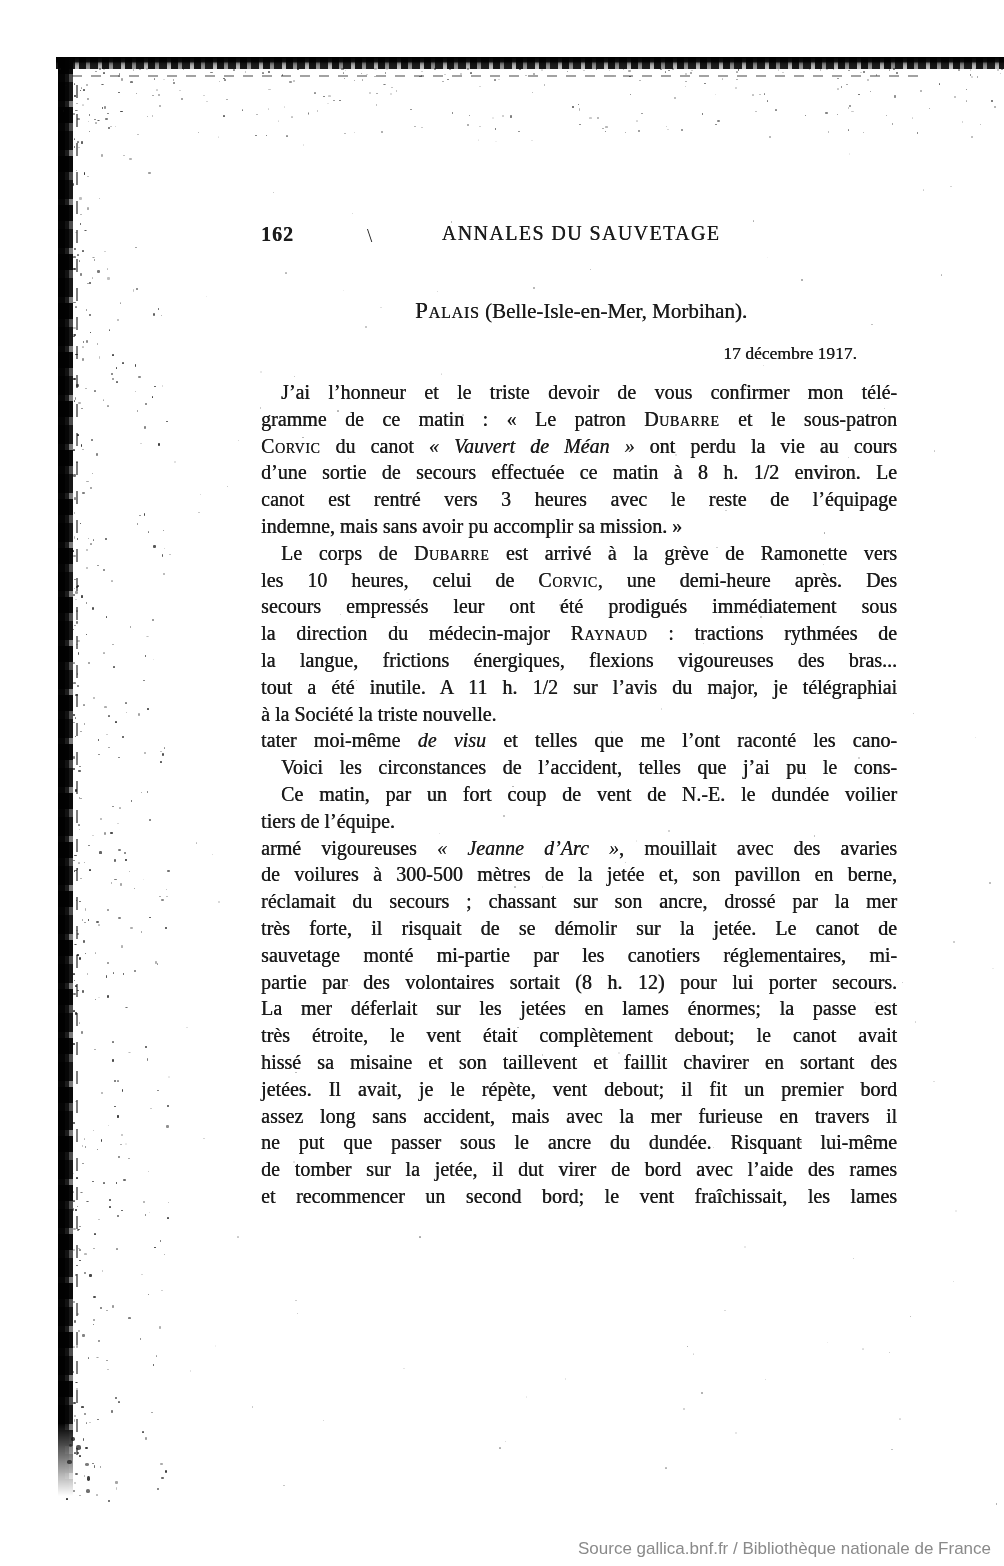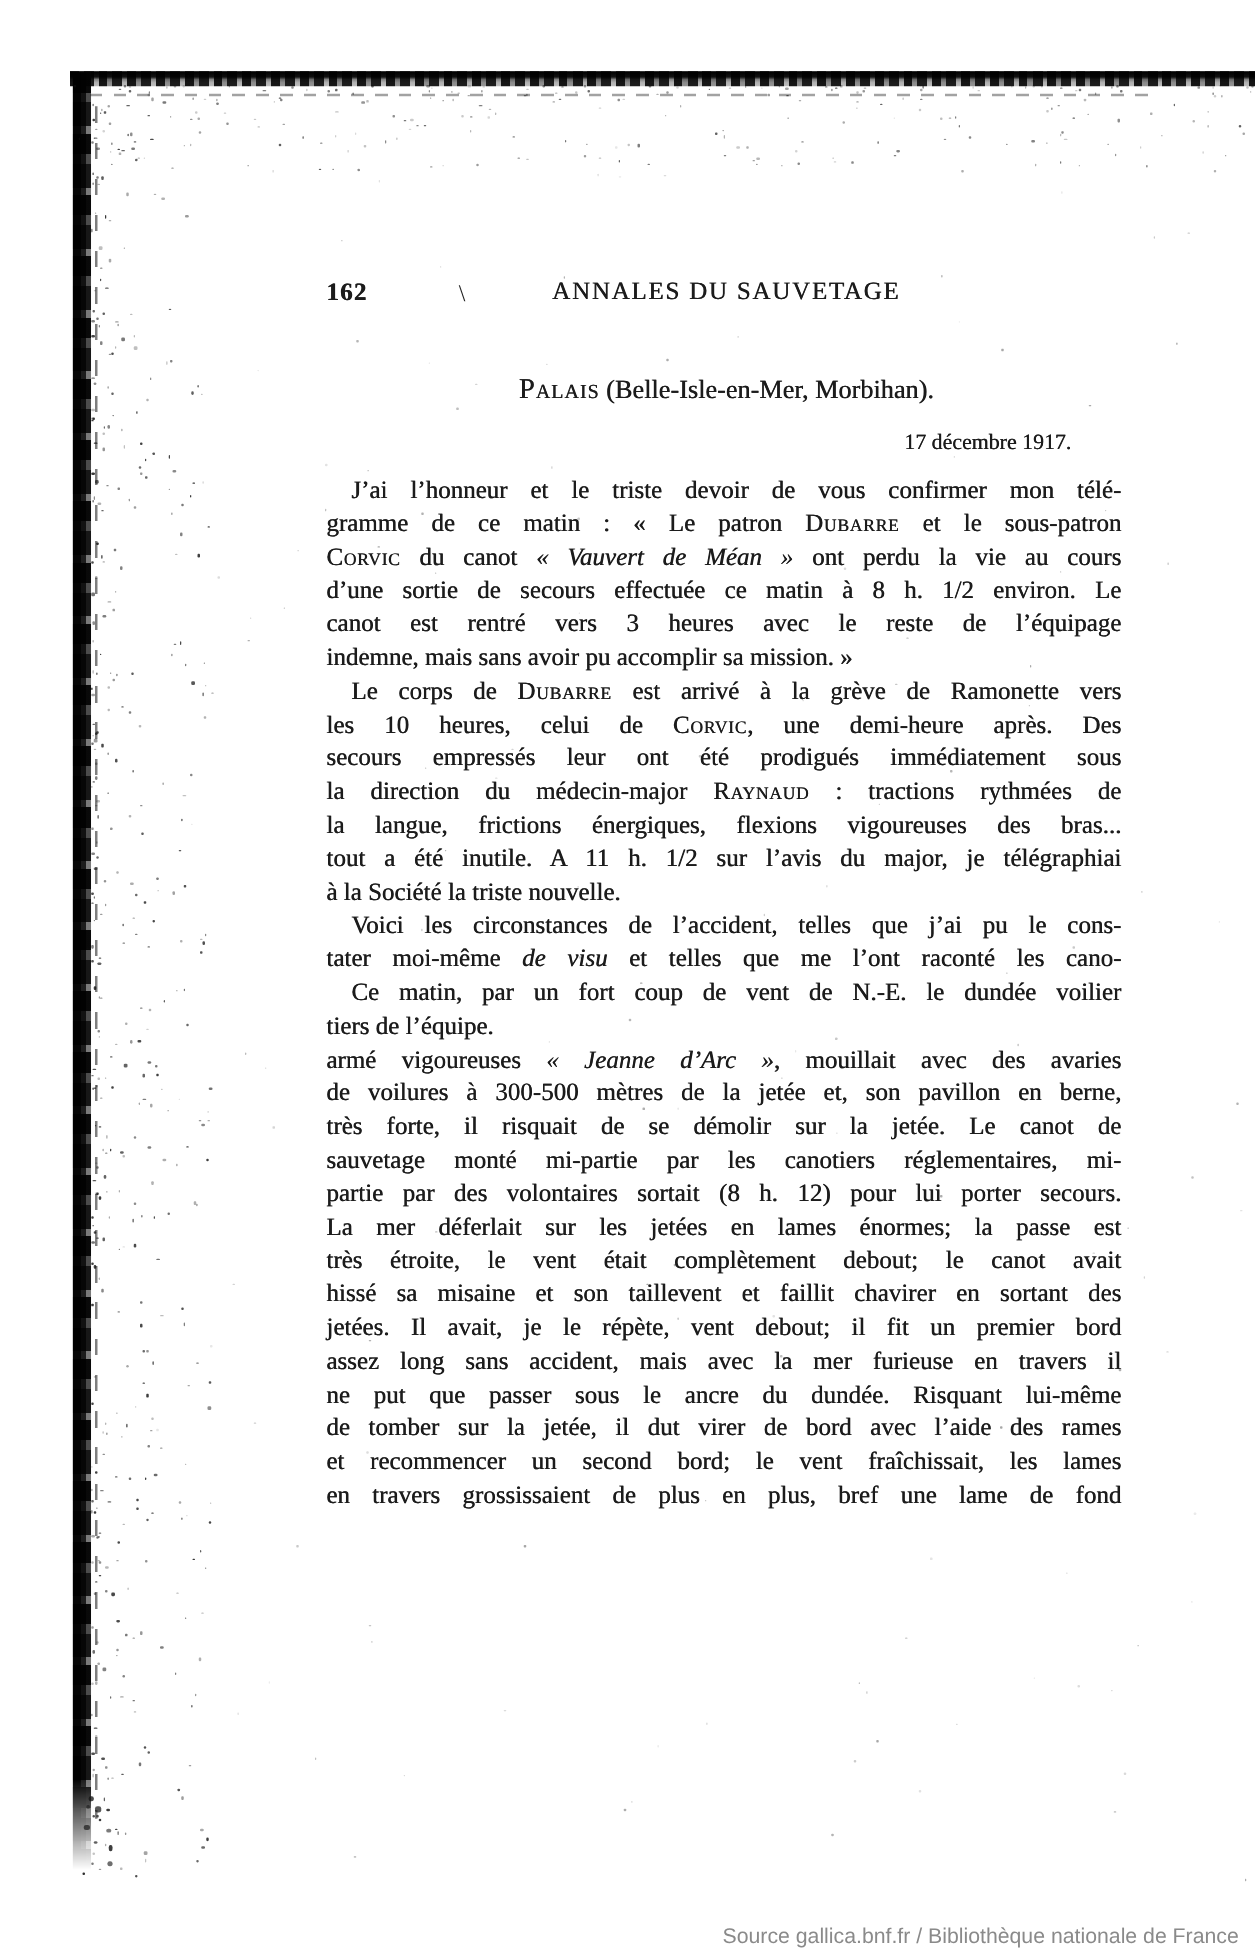--- a/index.html
+++ b/index.html
@@ -922,37 +922,37 @@
       <div class="line just"><span>d’une sortie de secours effectuée ce matin à 8 h. 1/2 environ. Le</span></div>
       <div class="line just"><span>canot est rentré vers 3 heures avec le reste de l’équipage</span></div>
       <div class="line"><span>indemne, mais sans avoir pu accomplir sa mission. »</span></div>
       <div class="line first just"><span>Le corps de </span><span class="sc">Dubarre</span><span> est arrivé à la grève de Ramonette vers</span></div>
       <div class="line just"><span>les 10 heures, celui de </span><span class="sc">Corvic</span><span>, une demi-heure après. Des</span></div>
       <div class="line just"><span>secours empressés leur ont été prodigués immédiatement sous</span></div>
       <div class="line just"><span>la direction du médecin-major </span><span class="sc">Raynaud</span><span> : tractions rythmées de</span></div>
       <div class="line just"><span>la langue, frictions énergiques, flexions vigoureuses des bras...</span></div>
       <div class="line just"><span>tout a été inutile. A 11 h. 1/2 sur l’avis du major, je télégraphiai</span></div>
       <div class="line"><span>à la Société la triste nouvelle.</span></div>
+      <div class="line just"><span>tater moi-même </span><span class="it">de visu</span><span> et telles que me l’ont raconté les cano-</span></div>
       <div class="line first just"><span>Voici les circonstances de l’accident, telles que j’ai pu le cons-</span></div>
-      <div class="line just"><span>tater moi-même </span><span class="it">de visu</span><span> et telles que me l’ont raconté les cano-</span></div>
       <div class="line first just"><span>Ce matin, par un fort coup de vent de N.-E. le dundée voilier</span></div>
       <div class="line"><span>tiers de l’équipe.</span></div>
       <div class="line just"><span>armé vigoureuses </span><span class="it">« Jeanne d’Arc »</span><span>, mouillait avec des avaries</span></div>
       <div class="line just"><span>de voilures à 300-500 mètres de la jetée et, son pavillon en berne,</span></div>
+      <div class="line just"><span>réclamait du secours ; chassant sur son ancre, drossé par la mer</span></div>
       <div class="line just"><span>très forte, il risquait de se démolir sur la jetée. Le canot de</span></div>
       <div class="line just"><span>sauvetage monté mi-partie par les canotiers réglementaires, mi-</span></div>
       <div class="line just"><span>partie par des volontaires sortait (8 h. 12) pour lui porter secours.</span></div>
       <div class="line just"><span>La mer déferlait sur les jetées en lames énormes; la passe est</span></div>
       <div class="line just"><span>très étroite, le vent était complètement debout; le canot avait</span></div>
       <div class="line just"><span>hissé sa misaine et son taillevent et faillit chavirer en sortant des</span></div>
       <div class="line just"><span>jetées. Il avait, je le répète, vent debout; il fit un premier bord</span></div>
       <div class="line just"><span>assez long sans accident, mais avec la mer furieuse en travers il</span></div>
       <div class="line just"><span>ne put que passer sous le ancre du dundée. Risquant lui-même</span></div>
       <div class="line just"><span>de tomber sur la jetée, il dut virer de bord avec l’aide des rames</span></div>
       <div class="line just"><span>et recommencer un second bord; le vent fraîchissait, les lames</span></div>
-      <div class="line just"><span>en travers grossissaient de plus en plus, bref une lame de fond</span></div>
     </div>
 
   <div class="footer">
     <span>Source gallica.bnf.fr / Bibliothèque nationale de France</span>
   </div>
 
 </div>
 
 </body></html>

